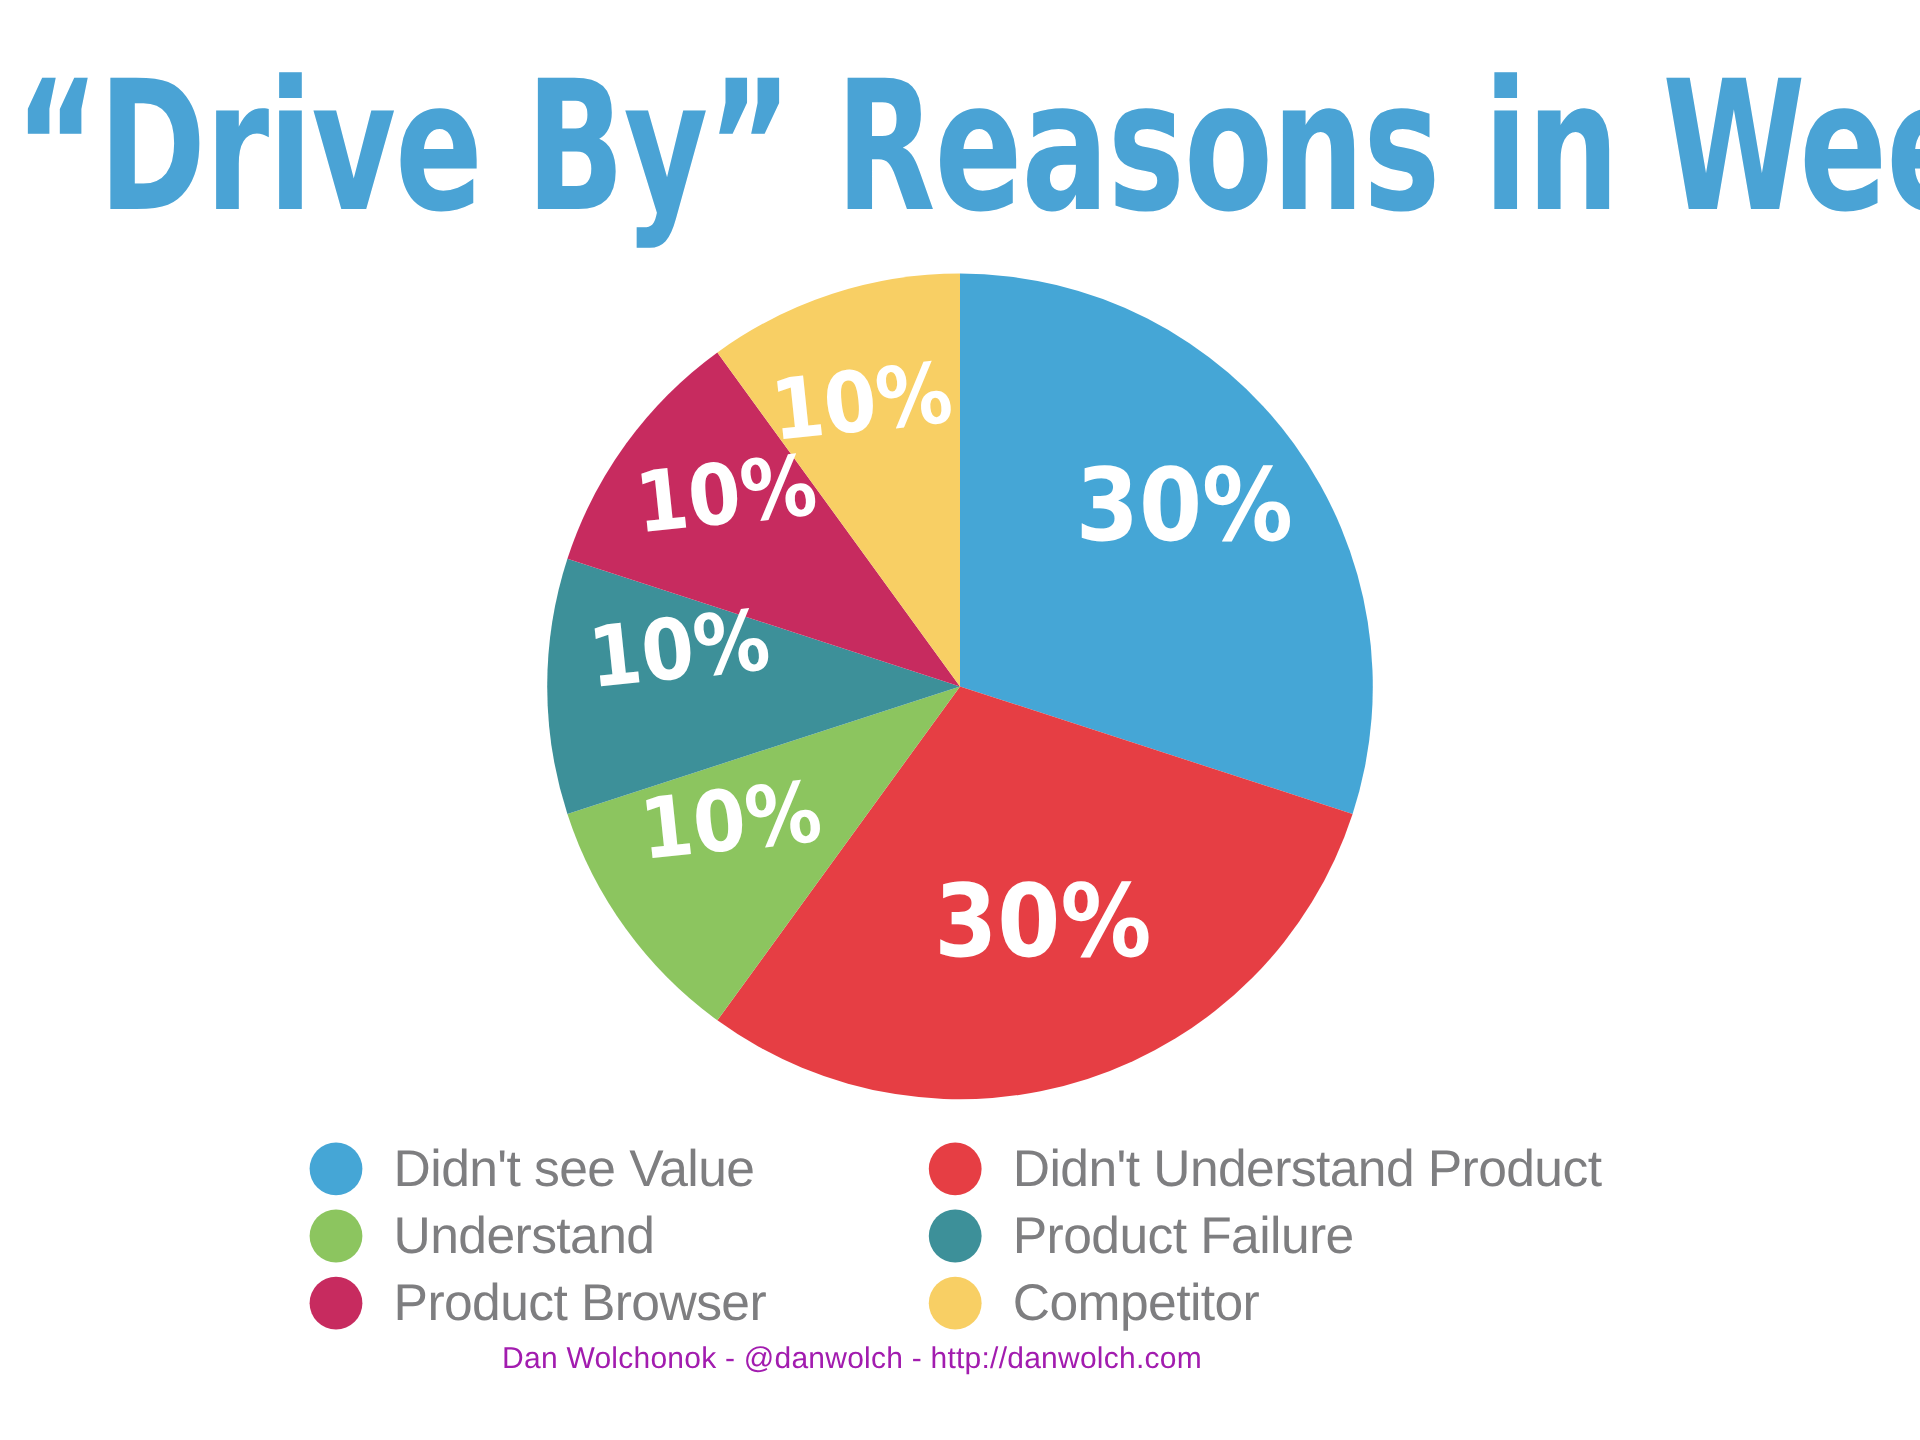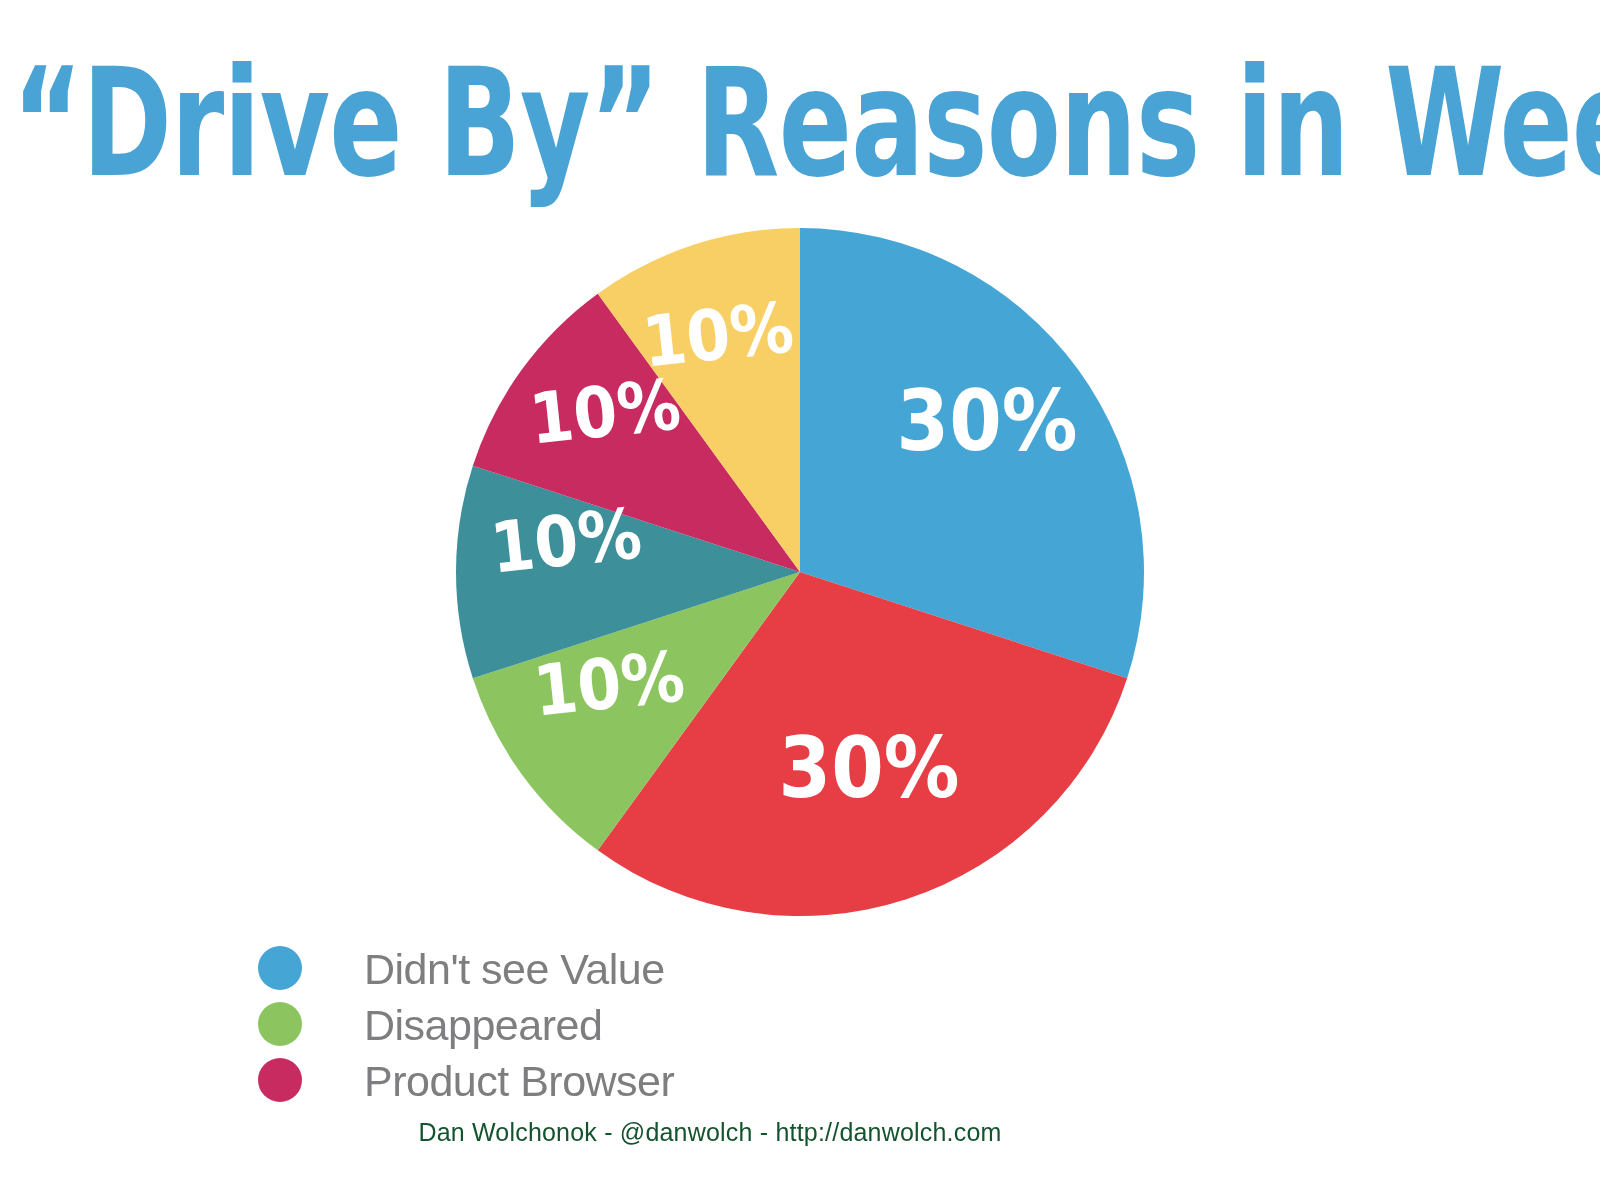--- a/index.html
+++ b/index.html
@@ -78,21 +78,21 @@
     position: absolute;
     top: 0;
   }
   #legend-col-left  { left: 0px;   width: 490px; }
   #legend-col-right { left: 516px; width: 594px; }
 
   .legend-item {
     position: relative;
     height: 56px;
     display: flex;
-    gap: 36px;
+    align-items: center;
   }
   .legend-dot {
     width: 44px;
     height: 44px;
     border-radius: 50%;
     flex: 0 0 44px;
   }
   .legend-label {
     margin-left: 26px;
     color: #7E7E80;
@@ -104,21 +104,21 @@
     white-space: nowrap;
   }
 
   
   #footer {
     position: absolute;
     left: 0;
     top: 1118px;
     width: 1420px;
     text-align: center;
-    color: #14532d;
+    color: #a21caf;
     font-family: "Liberation Sans", "DejaVu Sans", sans-serif;
     font-size: 25px;
     letter-spacing: 0.2px;
   }
 </style>
 </head>
 <body>
 
 <div id="slide">
 
@@ -146,24 +146,38 @@
   </div>
 
   <div id="legend">
     <div class="legend-col" id="legend-col-left">
         <div class="legend-item">
           <span class="legend-dot" style="background: rgb(69, 166, 214);"></span>
           <span class="legend-label">Didn't see Value</span>
         </div>
         <div class="legend-item">
           <span class="legend-dot" style="background: rgb(140, 197, 95);"></span>
-          <span class="legend-label">Disappeared</span>
+          <span class="legend-label">Understand</span>
         </div>
         <div class="legend-item">
           <span class="legend-dot" style="background: rgb(199, 43, 95);"></span>
           <span class="legend-label">Product Browser</span>
+        </div>
+      </div>
+    <div class="legend-col" id="legend-col-right">
+        <div class="legend-item">
+          <span class="legend-dot" style="background: rgb(230, 62, 68);"></span>
+          <span class="legend-label">Didn't Understand Product</span>
+        </div>
+        <div class="legend-item">
+          <span class="legend-dot" style="background: rgb(61, 144, 153);"></span>
+          <span class="legend-label">Product Failure</span>
+        </div>
+        <div class="legend-item">
+          <span class="legend-dot" style="background: rgb(248, 207, 100);"></span>
+          <span class="legend-label">Competitor</span>
         </div>
       </div>
   </div>
 
   <div id="footer">Dan Wolchonok - @danwolch - http://danwolch.com</div>
 
 </div>
 
 </body></html>

